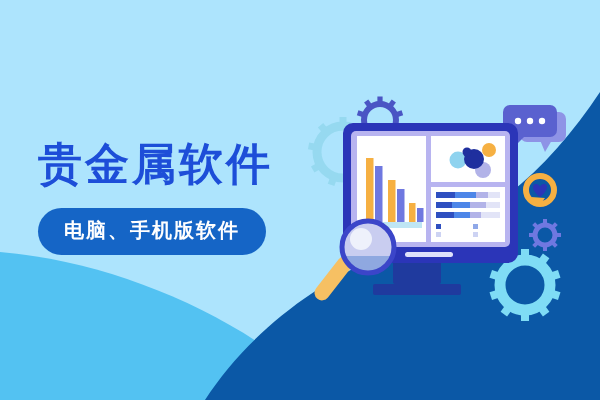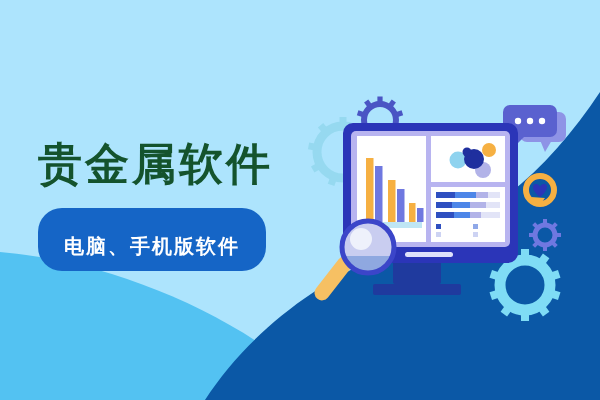--- a/index.html
+++ b/index.html
@@ -25,30 +25,30 @@
   .text-block {
     position: absolute;
     left: 38px;
     top: 140px;
     width: 300px;
     z-index: 30;
   }
   .headline {
     font-size: 44px;
     font-weight: bold;
-    color: #14532d;
+    color: #1d4ed8;
     letter-spacing: 3px;
     line-height: 1.08;
     white-space: nowrap;
     margin: 0;
   }
   .pill {
     display: inline-block;
     margin-top: 20px;
-    padding: 25px 26px 11px 26px;
+    padding: 9px 26px 11px 26px;
     background: #1565c6;
     color: #ffffff;
     font-size: 20px;
     font-weight: bold;
     letter-spacing: 2px;
     border-radius: 24px;
     white-space: nowrap;
   }
 </style>
 </head>

